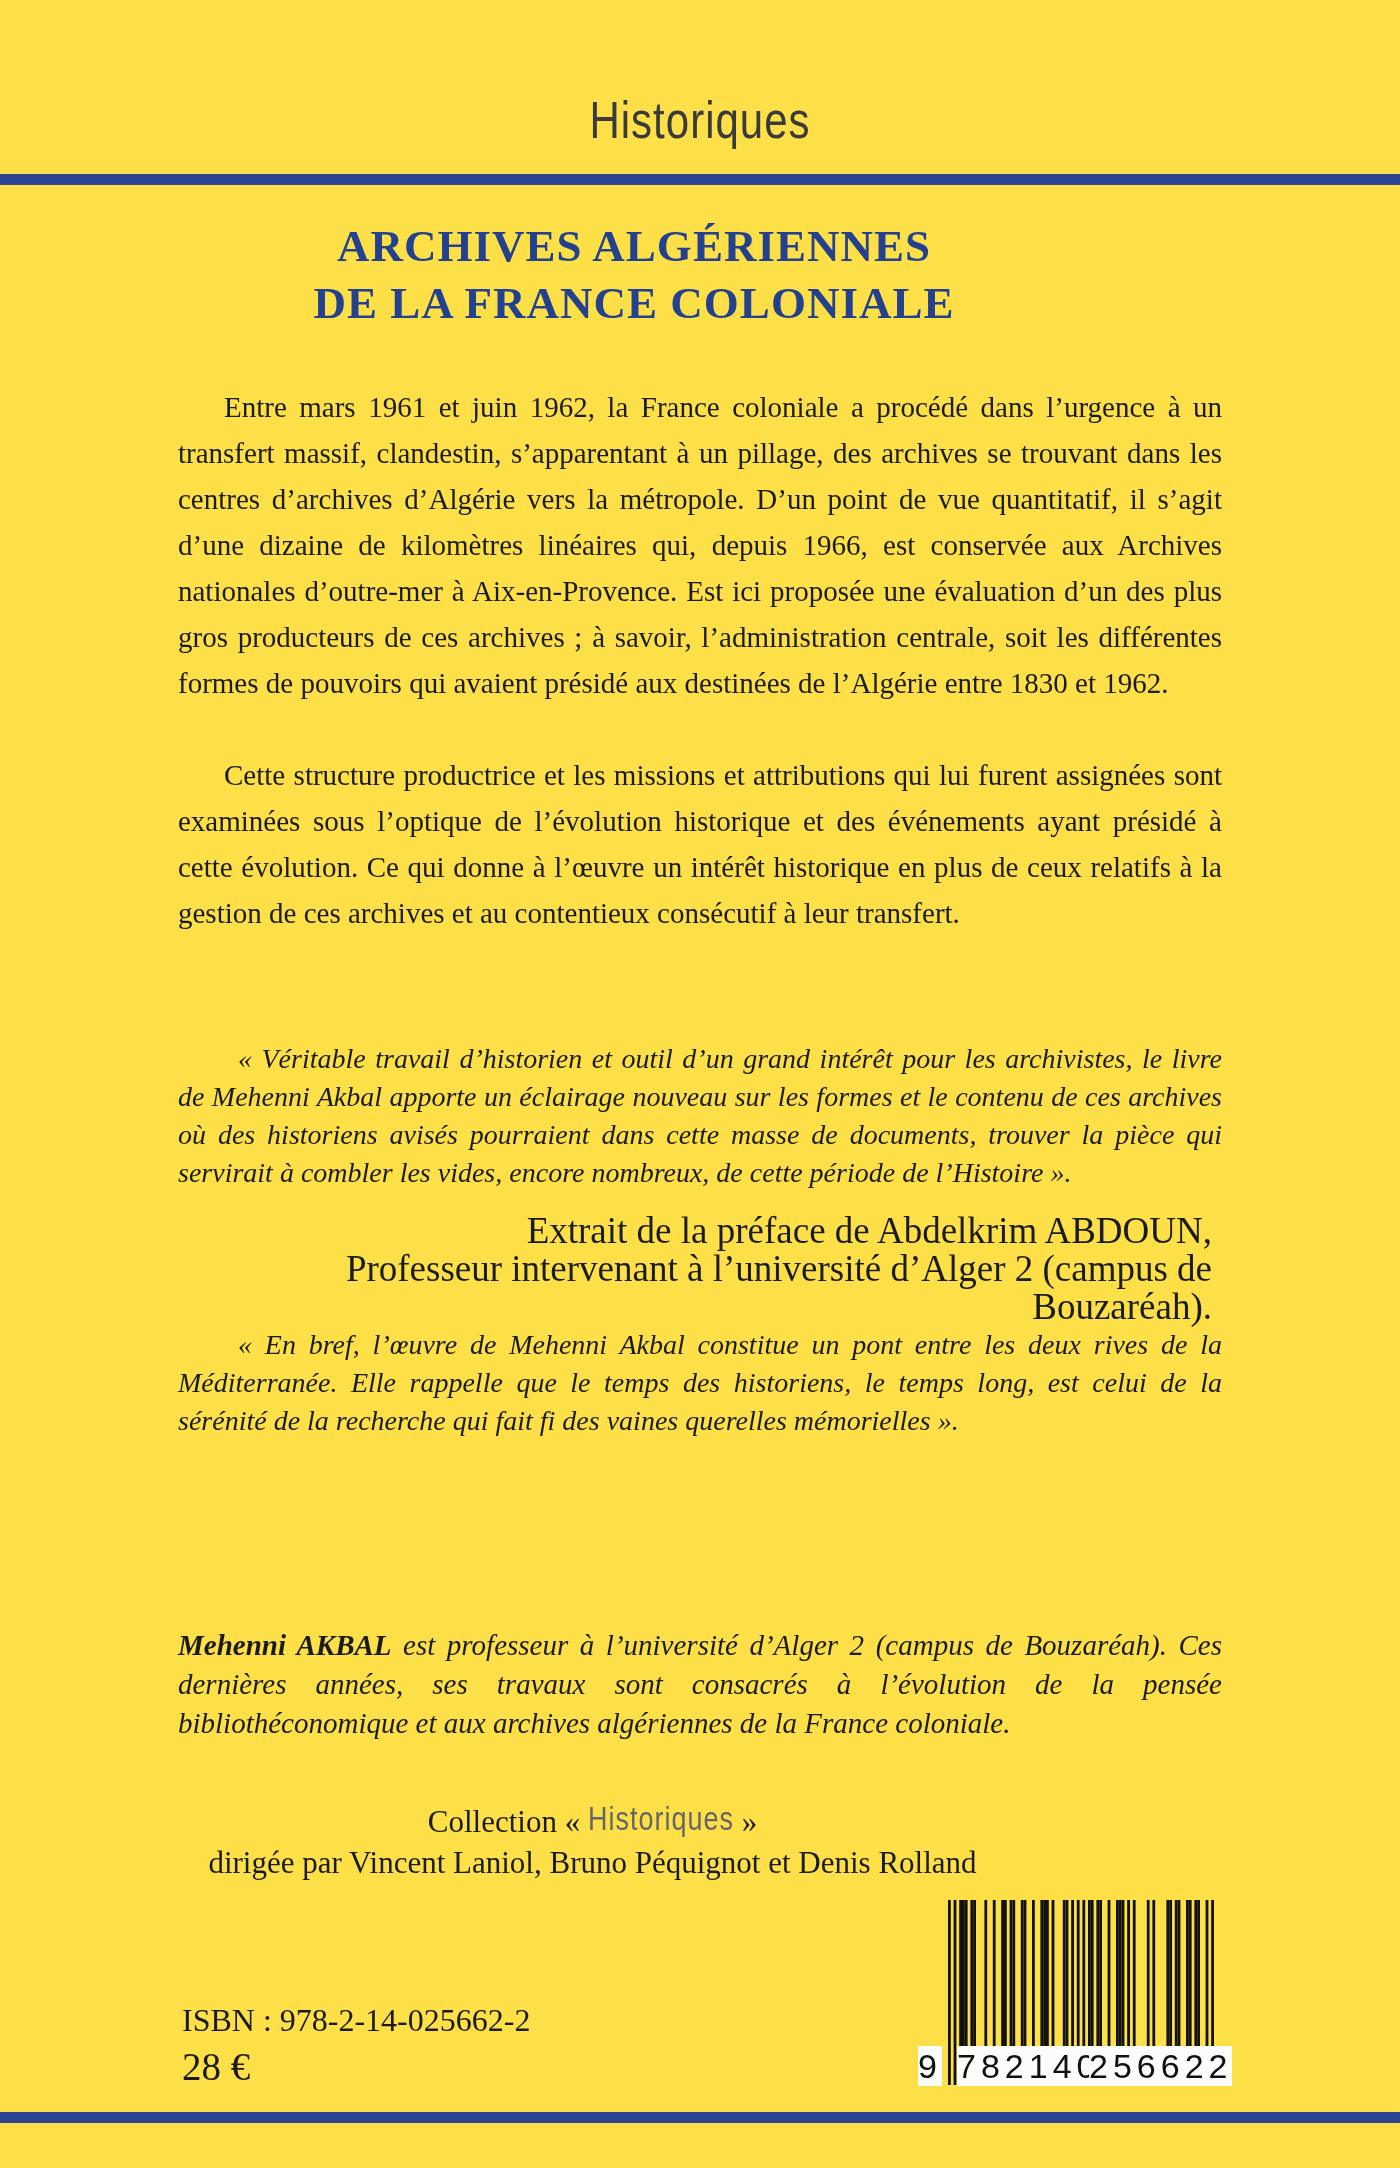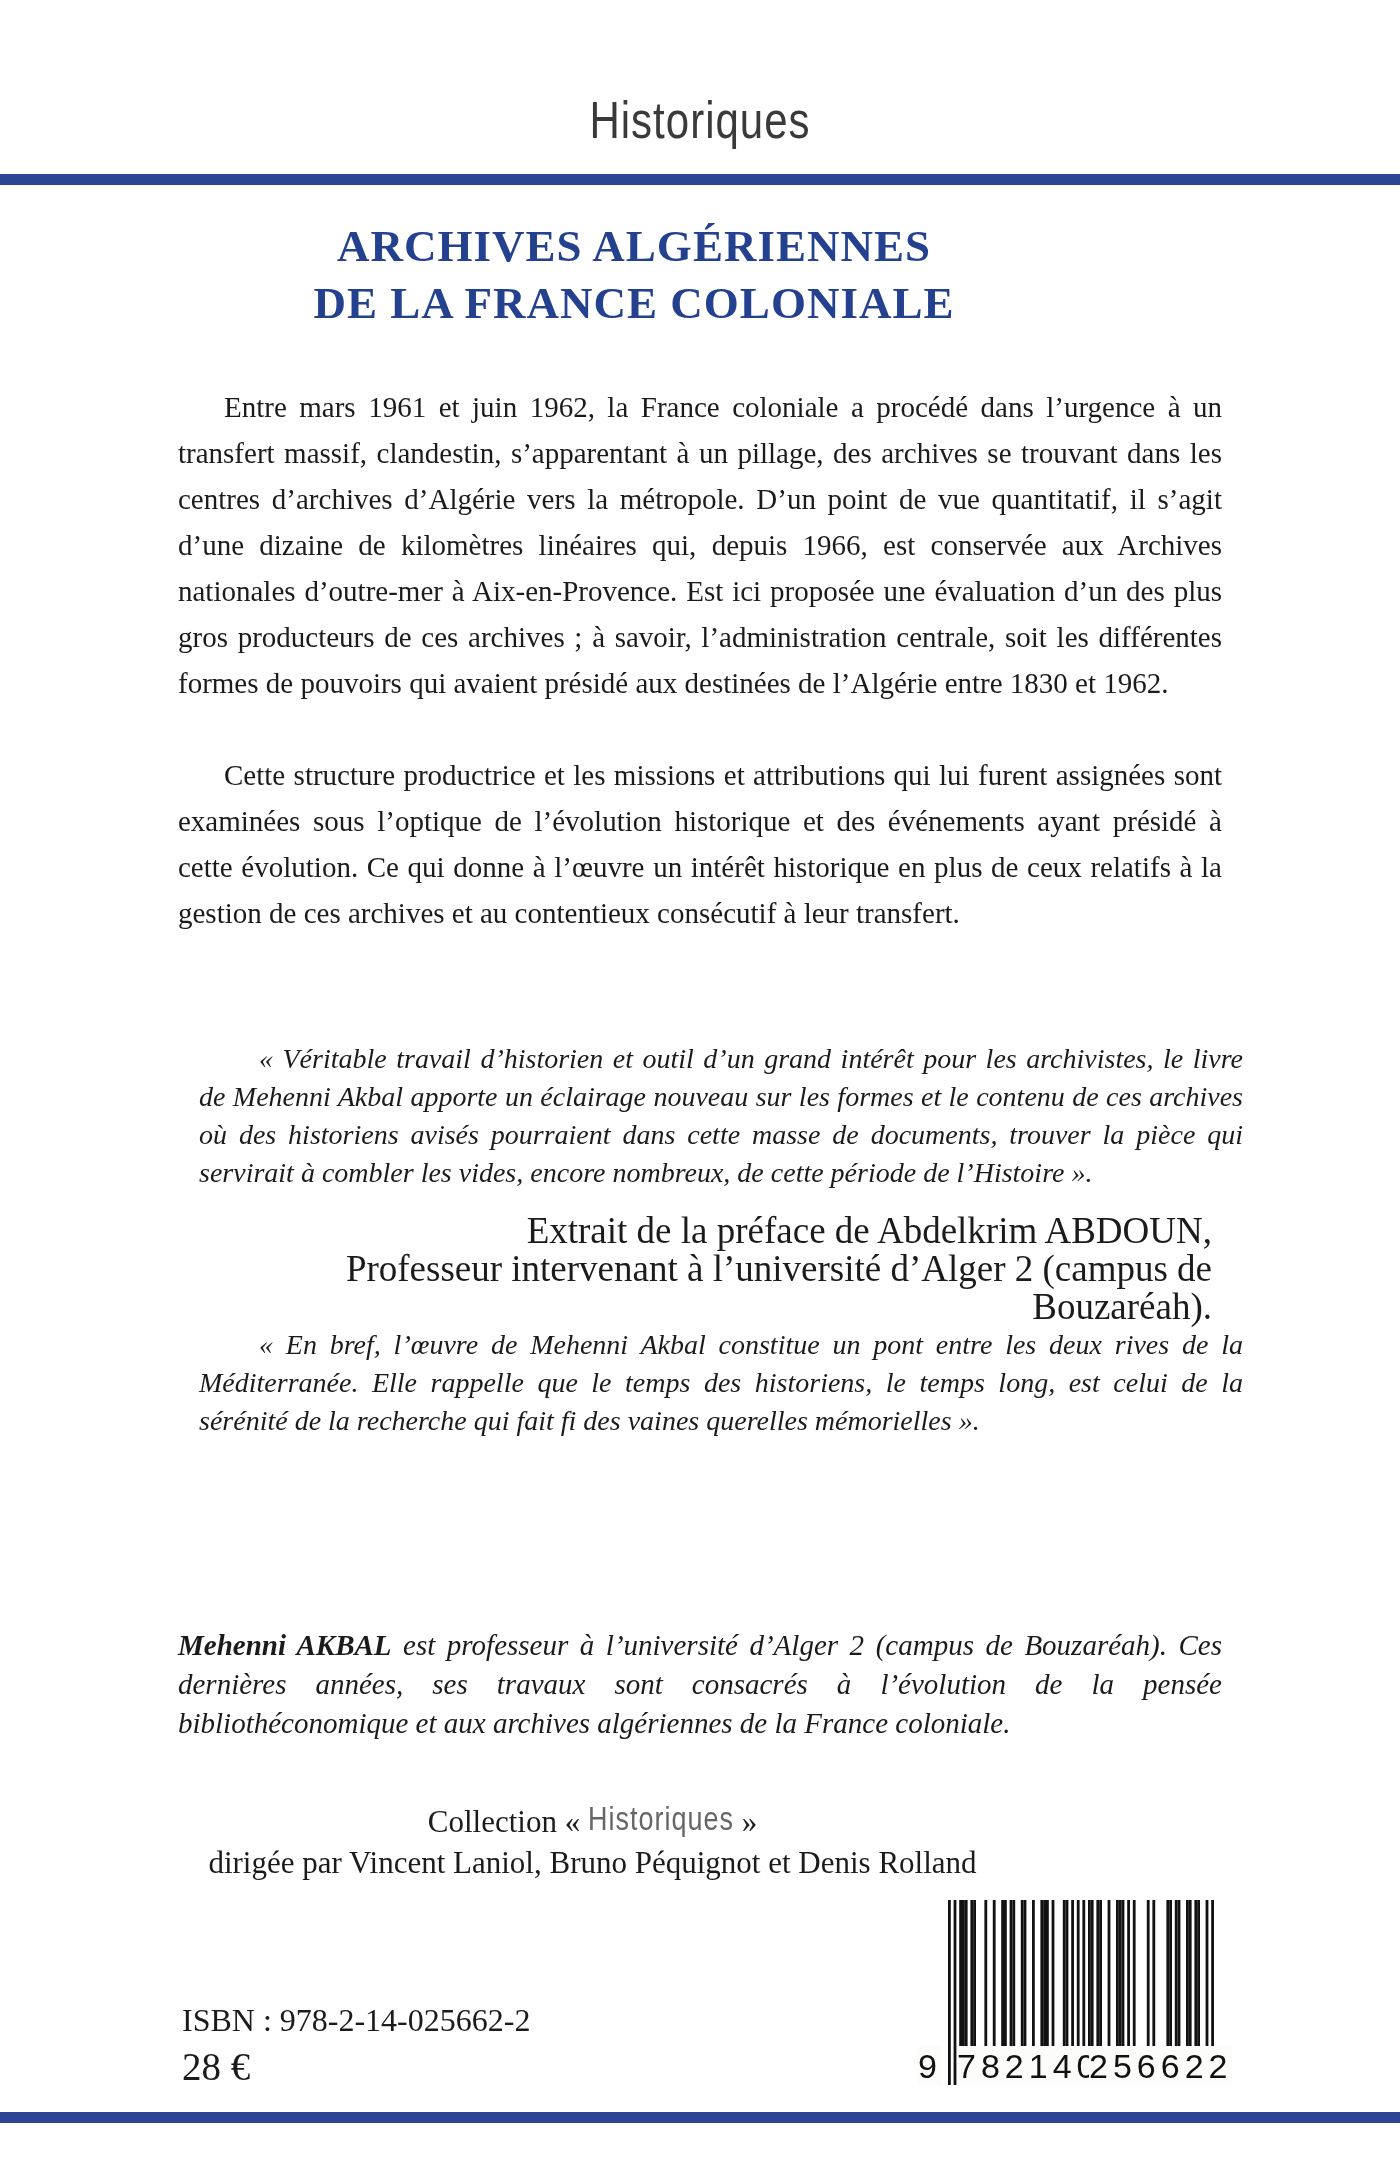--- a/index.html
+++ b/index.html
@@ -1,19 +1,19 @@
 <!DOCTYPE html>
 <html><head>
 <meta charset="utf-8">
 <style>
   html,body{margin:0;padding:0;background:#e8e8e8;}
   #cover{
     position:relative;
     width:1400px;height:2168px;
-    background:#ffffff;
+    background:#fde047;
     font-family:"Liberation Serif", serif;
     color:#1b1b1b;
     overflow:hidden;
   }
   .abs{position:absolute;}
   
   .logo-face{
     font-family:"Liberation Sans", sans-serif;
     font-weight:300;
     color:#3a3a3a;
@@ -50,21 +50,20 @@
   }
   .bodyblock .indent{text-indent:46px;}
   #paragraph-1{top:384px;}
   #paragraph-2{top:752px;}
   .quoteblock{
     left:178px;width:1044px;
     font-style:italic;
     font-size:28px;
     line-height:38px;
     text-align:justify;
-    margin-left:21px;
   }
   .quoteblock .indent{text-indent:60px;}
   #quote-1{top:1040px;}
   #quote-2{top:1326px;}
   .attribution{
     left:168px;width:1044px;
     font-size:37px;
     line-height:38px;
     text-align:right;
   }

